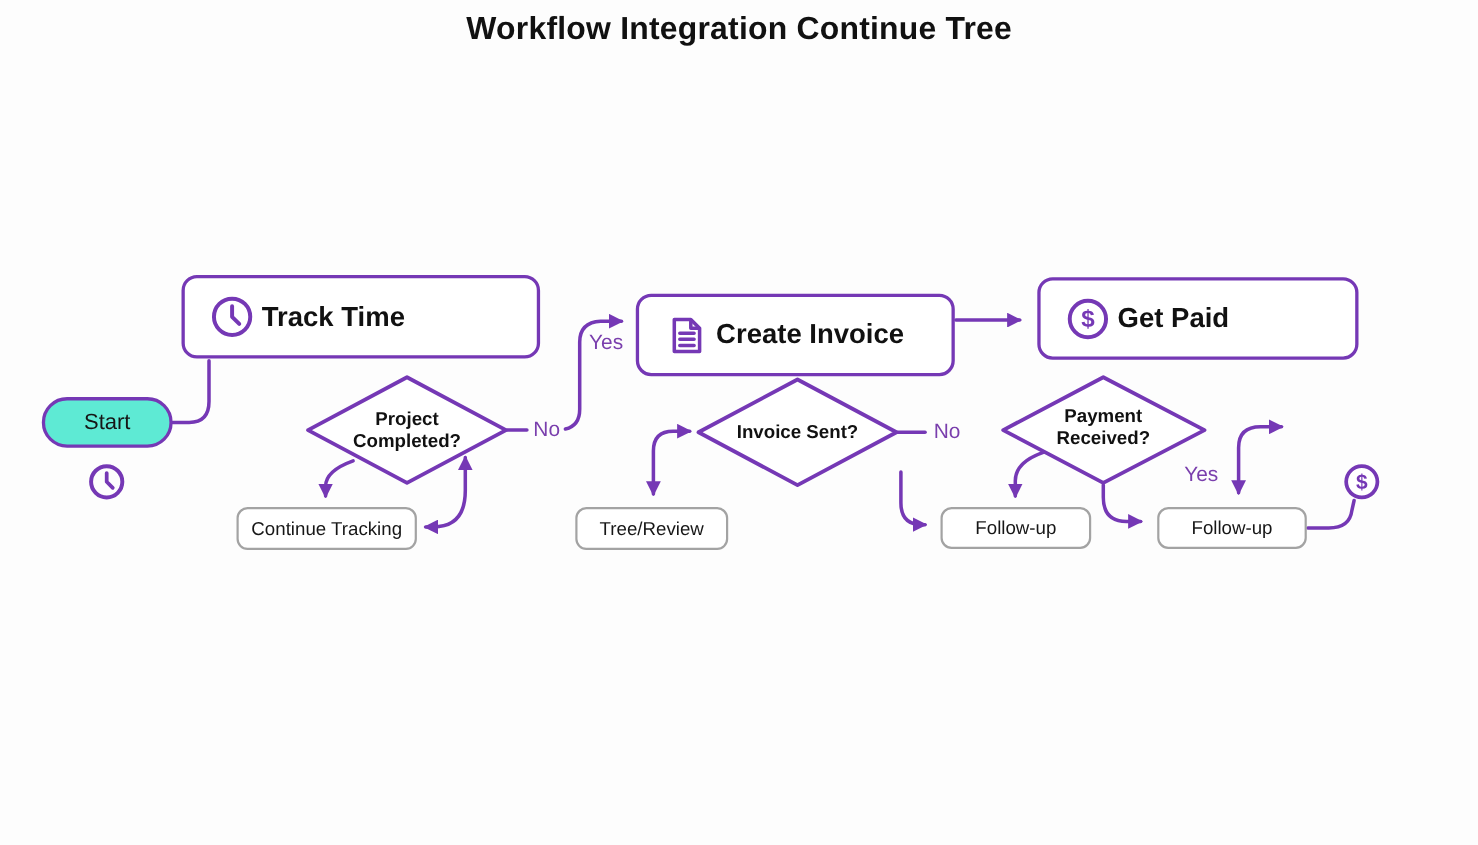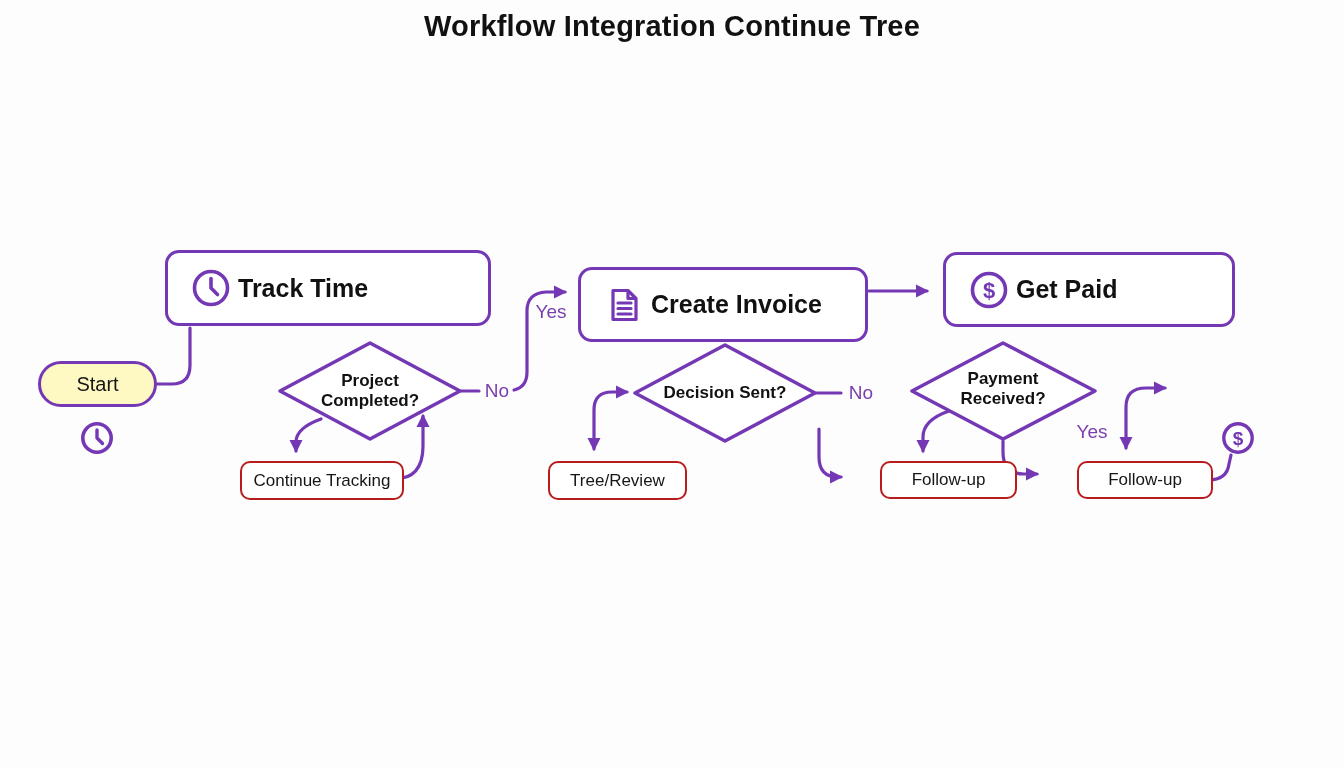--- a/index.html
+++ b/index.html
@@ -18,41 +18,41 @@
     background:#fff;border:3.5px solid #7538b5;border-radius:14px;
     display:flex;align-items:center;gap:6px;padding-left:22px;
   }
   .main-box .label{font-size:25px;font-weight:bold;color:#111;}
   #box-track-time{left:165px;top:250px;width:326px;height:76px;}
   #box-create-invoice{left:578px;top:252px;width:290px;height:75px;margin-top:15px;}
   #box-get-paid{left:943px;top:252px;width:292px;height:75px;}
   .icon-wrap{width:42px;height:42px;flex:0 0 auto;display:flex;align-items:center;justify-content:center;}
   
   .pill{
-    background:#fef9c3;border:3.5px solid #7538b5;border-radius:24px;
+    background:#5eead4;border:3.5px solid #7538b5;border-radius:24px;
     display:flex;align-items:center;justify-content:center;
     font-size:19px;color:#161616;
   }
   #pill-start{left:38px;top:361px;width:119px;height:46px;font-size:20px;}
   #pill-complete{left:1173px;top:362px;width:130px;height:45px;}
   
   .diamond-text{
     display:flex;align-items:center;justify-content:center;text-align:center;
     font-size:17px;font-weight:bold;line-height:1.18;color:#111;
   }
   #dtext-project{left:300px;top:366px;width:140px;height:50px;}
   #dtext-project span{width:112px;}
   #dtext-invoice{left:655px;top:368px;width:140px;height:50px;}
   #dtext-payment{left:933px;top:364px;width:140px;height:50px;}
   #dtext-payment span{width:112px;}
   
   .small-box{
-    background:#fff;border:2px solid #b91c1c;border-radius:10px;
+    background:#fff;border:2px solid #a3a3a3;border-radius:10px;
     display:flex;align-items:center;justify-content:center;
-    font-size:17px;color:#161616;margin-left:25px;
+    font-size:17px;color:#161616;
   }
   #sbox-continue{left:215px;top:461px;width:164px;height:39px;}
   #sbox-draft{left:523px;top:461px;width:139px;height:39px;}
   #sbox-followup-1{left:855px;top:461px;width:137px;height:38px;}
   #sbox-followup-2{left:1052px;top:461px;width:136px;height:38px;}
   
   .edge-label{
     font-size:19px;font-weight:normal;color:#7a3fad;
     transform:translate(-50%,-50%);white-space:nowrap;
   }
@@ -132,21 +132,21 @@
   </div>
 
   <div class="abs pill" id="pill-start">
     <span>Start</span>
   </div>
 
   <div class="abs diamond-text" id="dtext-project">
     <span>Project Completed?</span>
   </div>
   <div class="abs diamond-text" id="dtext-invoice">
-    <span>Decision Sent?</span>
+    <span>Invoice Sent?</span>
   </div>
   <div class="abs diamond-text" id="dtext-payment">
     <span>Payment Received?</span>
   </div>
 
   <div class="abs small-box" id="sbox-continue">
     <span>Continue Tracking</span>
   </div>
   <div class="abs small-box" id="sbox-draft">
     <span>Tree/Review</span>

